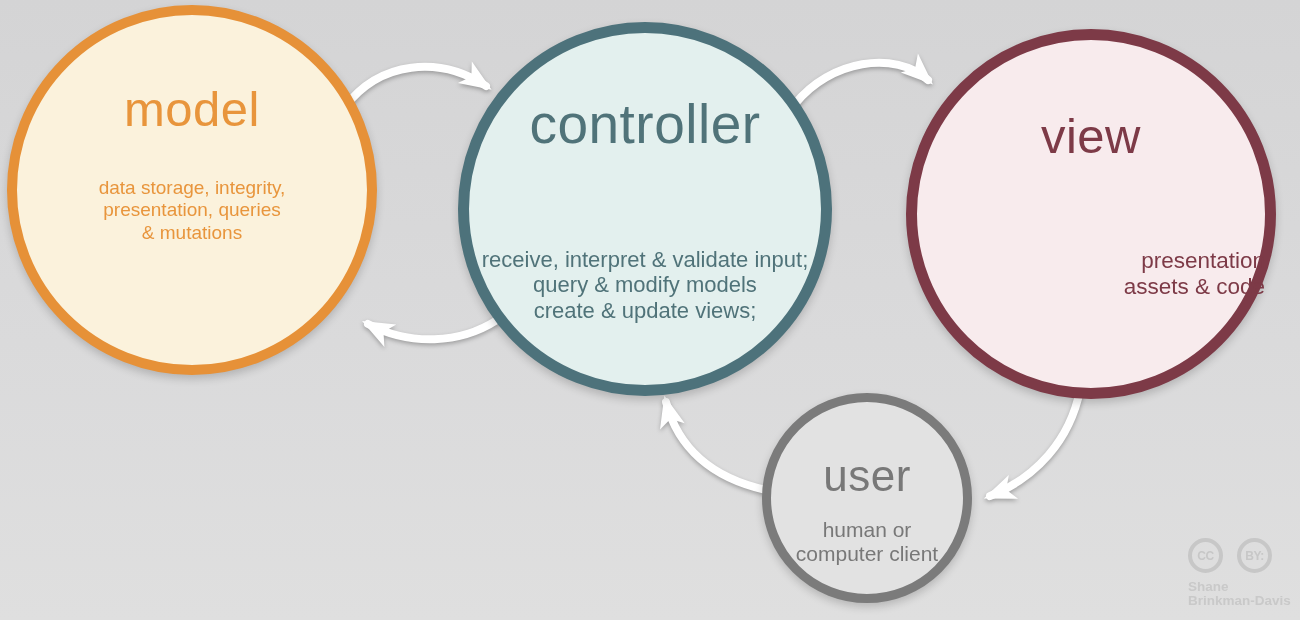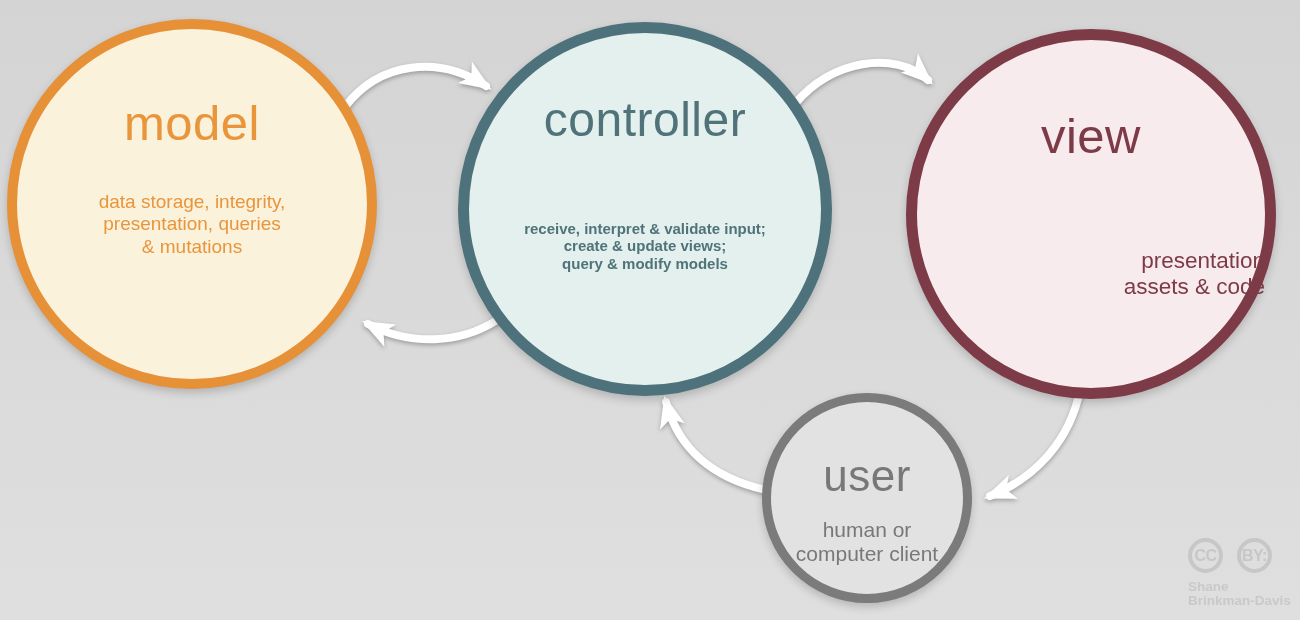--- a/index.html
+++ b/index.html
@@ -16,40 +16,40 @@
     fill:none;stroke:#ffffff;stroke-width:8;stroke-linecap:round;
     filter:drop-shadow(0 2px 2px rgba(0,0,0,0.28));
   }
   .node{
     position:absolute;border-radius:50%;box-sizing:border-box;
     border-style:solid;text-align:center;
     box-shadow:0 4px 9px rgba(0,0,0,0.18);
   }
   .node .title{font-weight:400;letter-spacing:0.5px;line-height:1.1;}
   .node .desc{line-height:1.18;}
-  .node-model{left:7px;top:19px;width:370px;height:370px;border-width:10px;padding-top:68px;}
+  .node-model{left:7px;top:5px;width:370px;height:370px;border-width:10px;padding-top:68px;}
   .node-model .title{font-size:49px;}
   .node-model .desc{margin-top:40px;font-size:19px;}
   .node-controller{left:458px;top:22px;width:374px;height:374px;border-width:11px;padding-top:61px;}
-  .node-controller .title{font-size:48px;}
-  .node-controller .desc{margin-top:73px;font-size:15px;font-weight:bold;}
+  .node-controller .title{font-size:55px;}
+  .node-controller .desc{margin-top:92px;font-size:22px;}
   .node-view{left:906px;top:29px;width:370px;height:370px;border-width:11px;padding-top:70px;}
   .node-view .title{font-size:49px;}
   .node-view .desc{margin-top:84px;font-size:22.5px;text-align:right;}
   .node-user{left:762px;top:393px;width:210px;height:210px;border-width:9px;padding-top:50px;}
   .node-user .title{font-size:44px;}
   .node-user .desc{margin-top:18px;font-size:21px;line-height:1.12;}
   .credit{
     position:absolute;left:1188px;top:538px;color:#c7c7c7;
   }
   .credit .icons{display:flex;gap:14px;}
   .cc-badge{
     width:35px;height:35px;border:4px solid #c7c7c7;border-radius:50%;
     box-sizing:border-box;display:flex;align-items:center;justify-content:center;
-    font-weight:700;font-size:16px;letter-spacing:-0.5px;color:#c7c7c7;
+    font-weight:700;font-size:12px;letter-spacing:-0.5px;color:#c7c7c7;
   }
   .credit .name{
     margin-top:7px;font-weight:700;font-size:13.5px;line-height:1.05;color:#c9c9c9;
   }
 </style>
 </head>
 <body>
 
 <div class="stage">
 
@@ -72,22 +72,22 @@
       <div>data storage, integrity,</div>
       <div>presentation, queries</div>
       <div>&amp; mutations</div>
     </div>
   </div>
 
   <div class="node node-controller" style="border-color: rgb(77, 114, 123); background: rgb(227, 240, 238); color: rgb(80, 115, 121);">
     <div class="title">controller</div>
     <div class="desc">
       <div>receive, interpret &amp; validate input;</div>
+      <div>query &amp; modify models</div>
       <div>create &amp; update views;</div>
-      <div>query &amp; modify models</div>
     </div>
   </div>
 
   <div class="node node-view" style="border-color: rgb(125, 58, 71); background: rgb(248, 235, 237); color: rgb(125, 58, 71);">
     <div class="title">view</div>
     <div class="desc">
       <div>presentation</div>
       <div>assets &amp; code</div>
     </div>
   </div>

